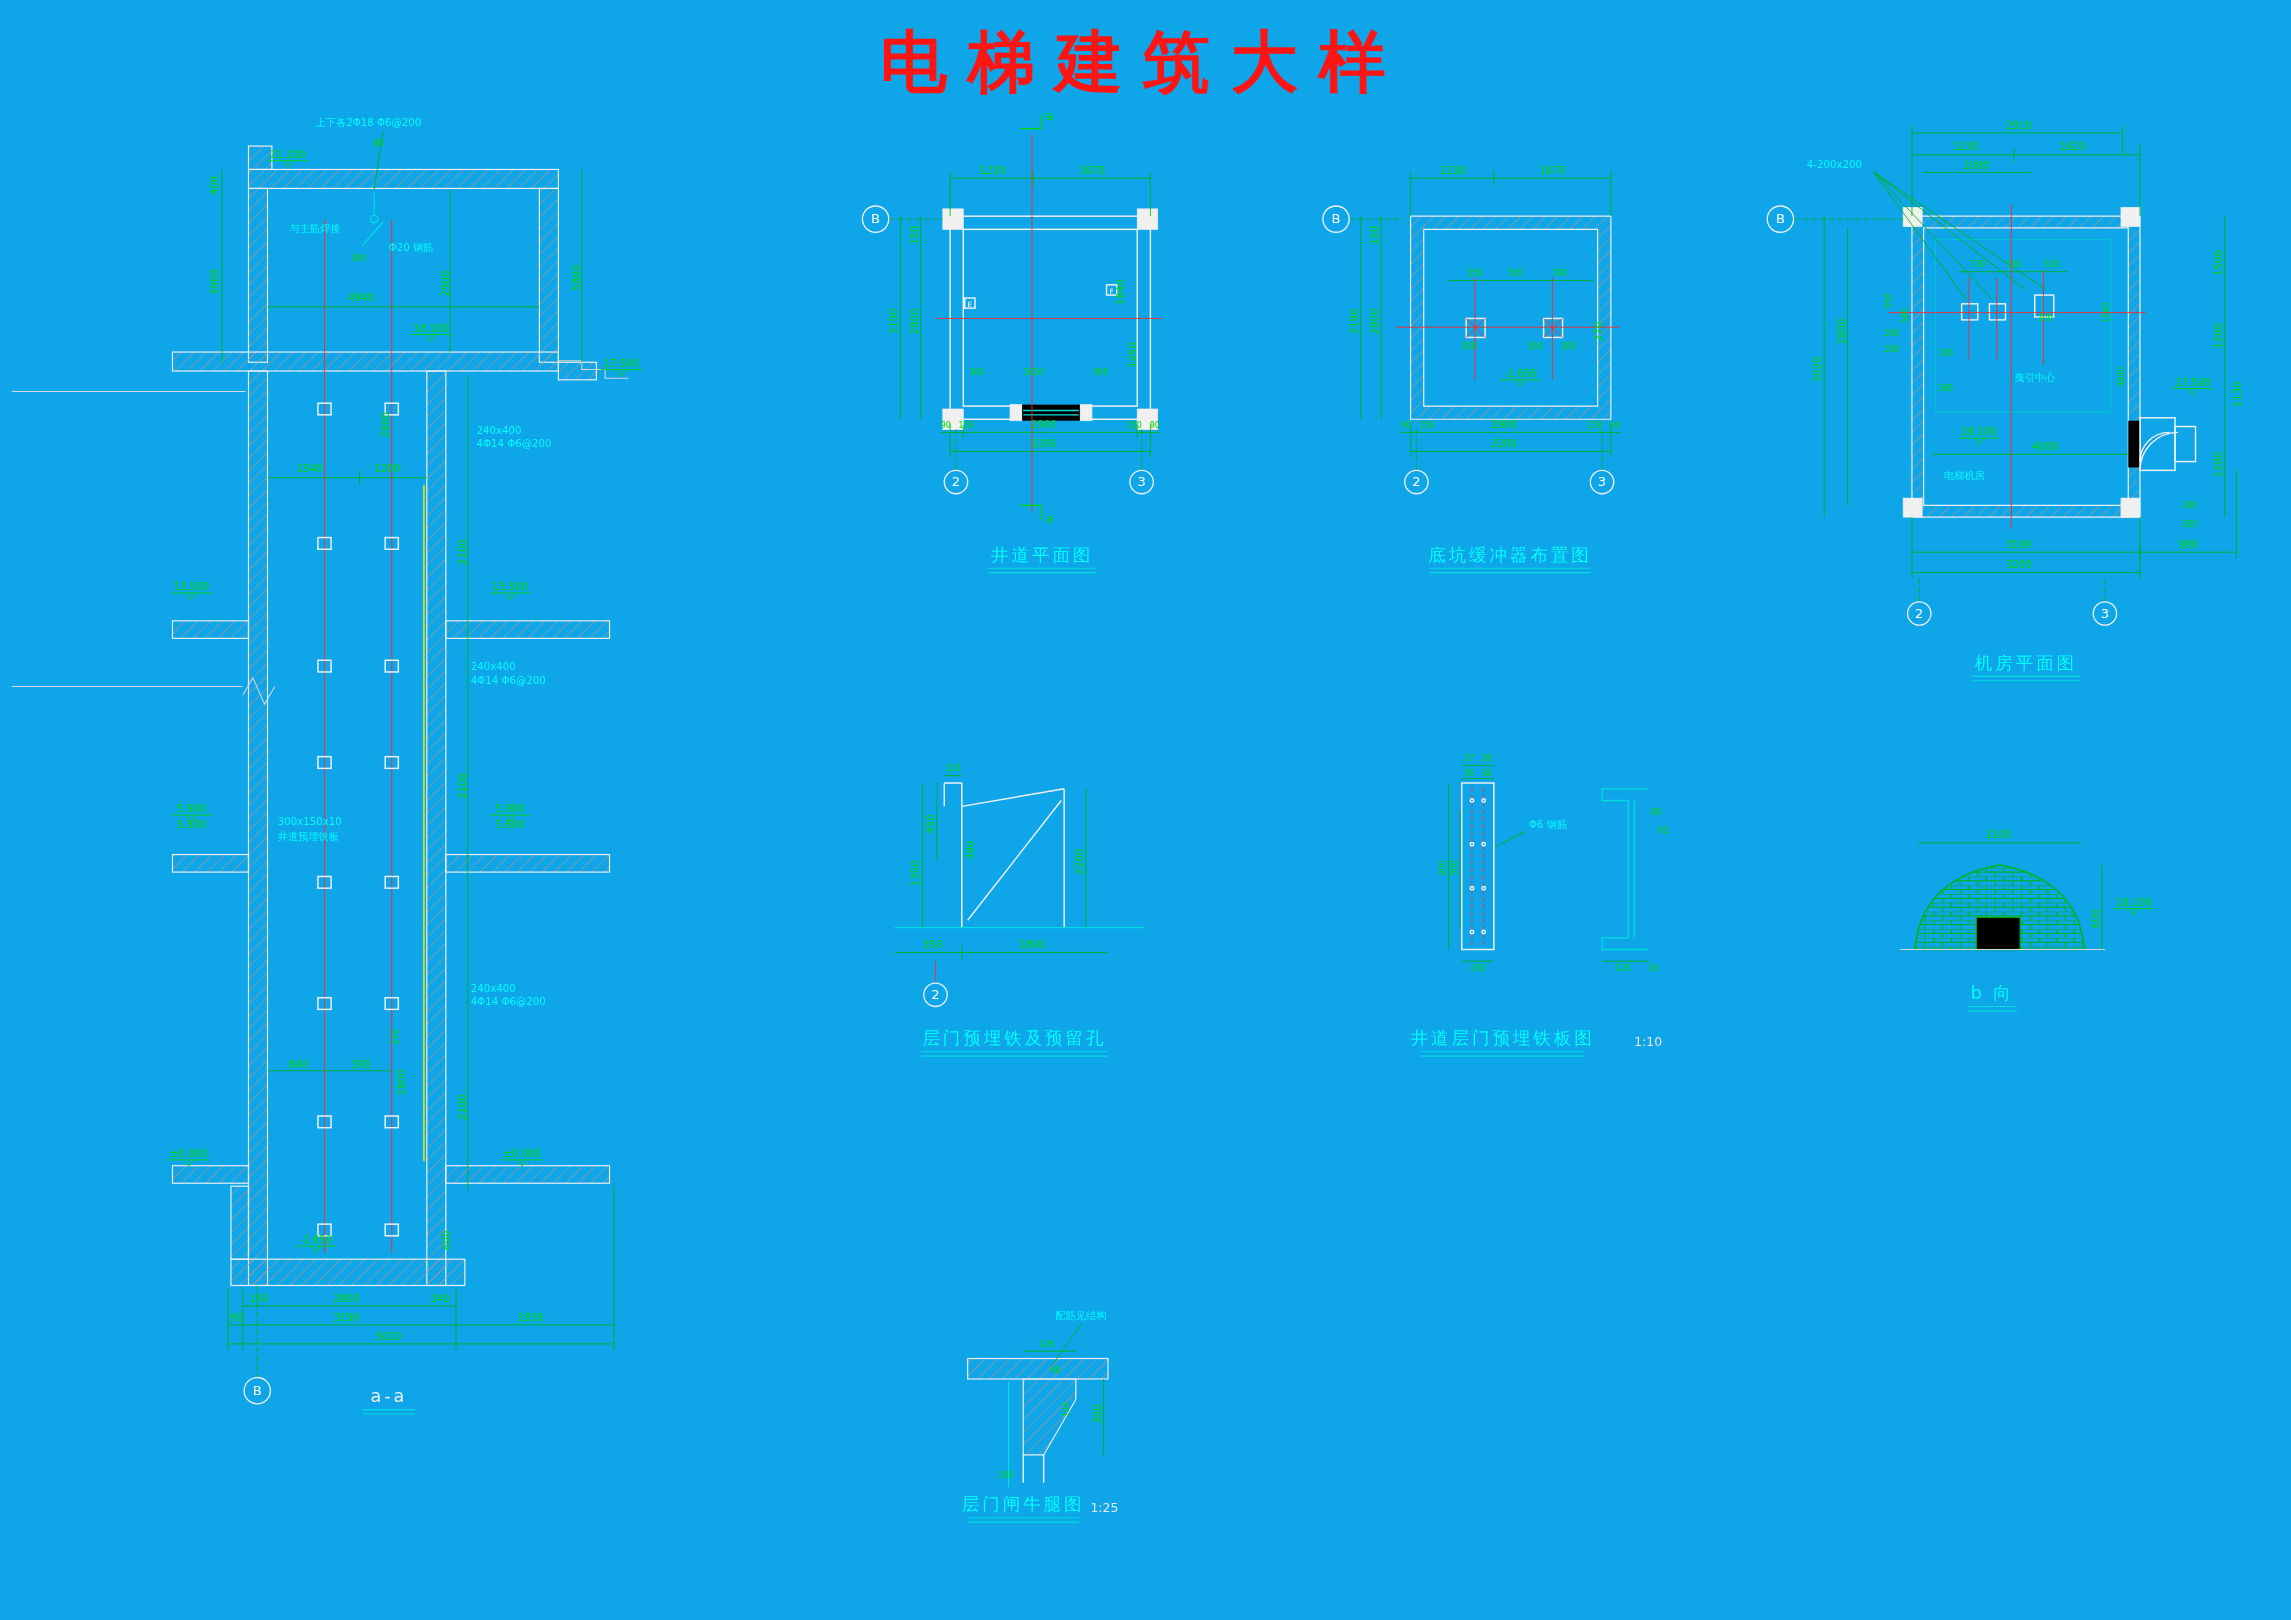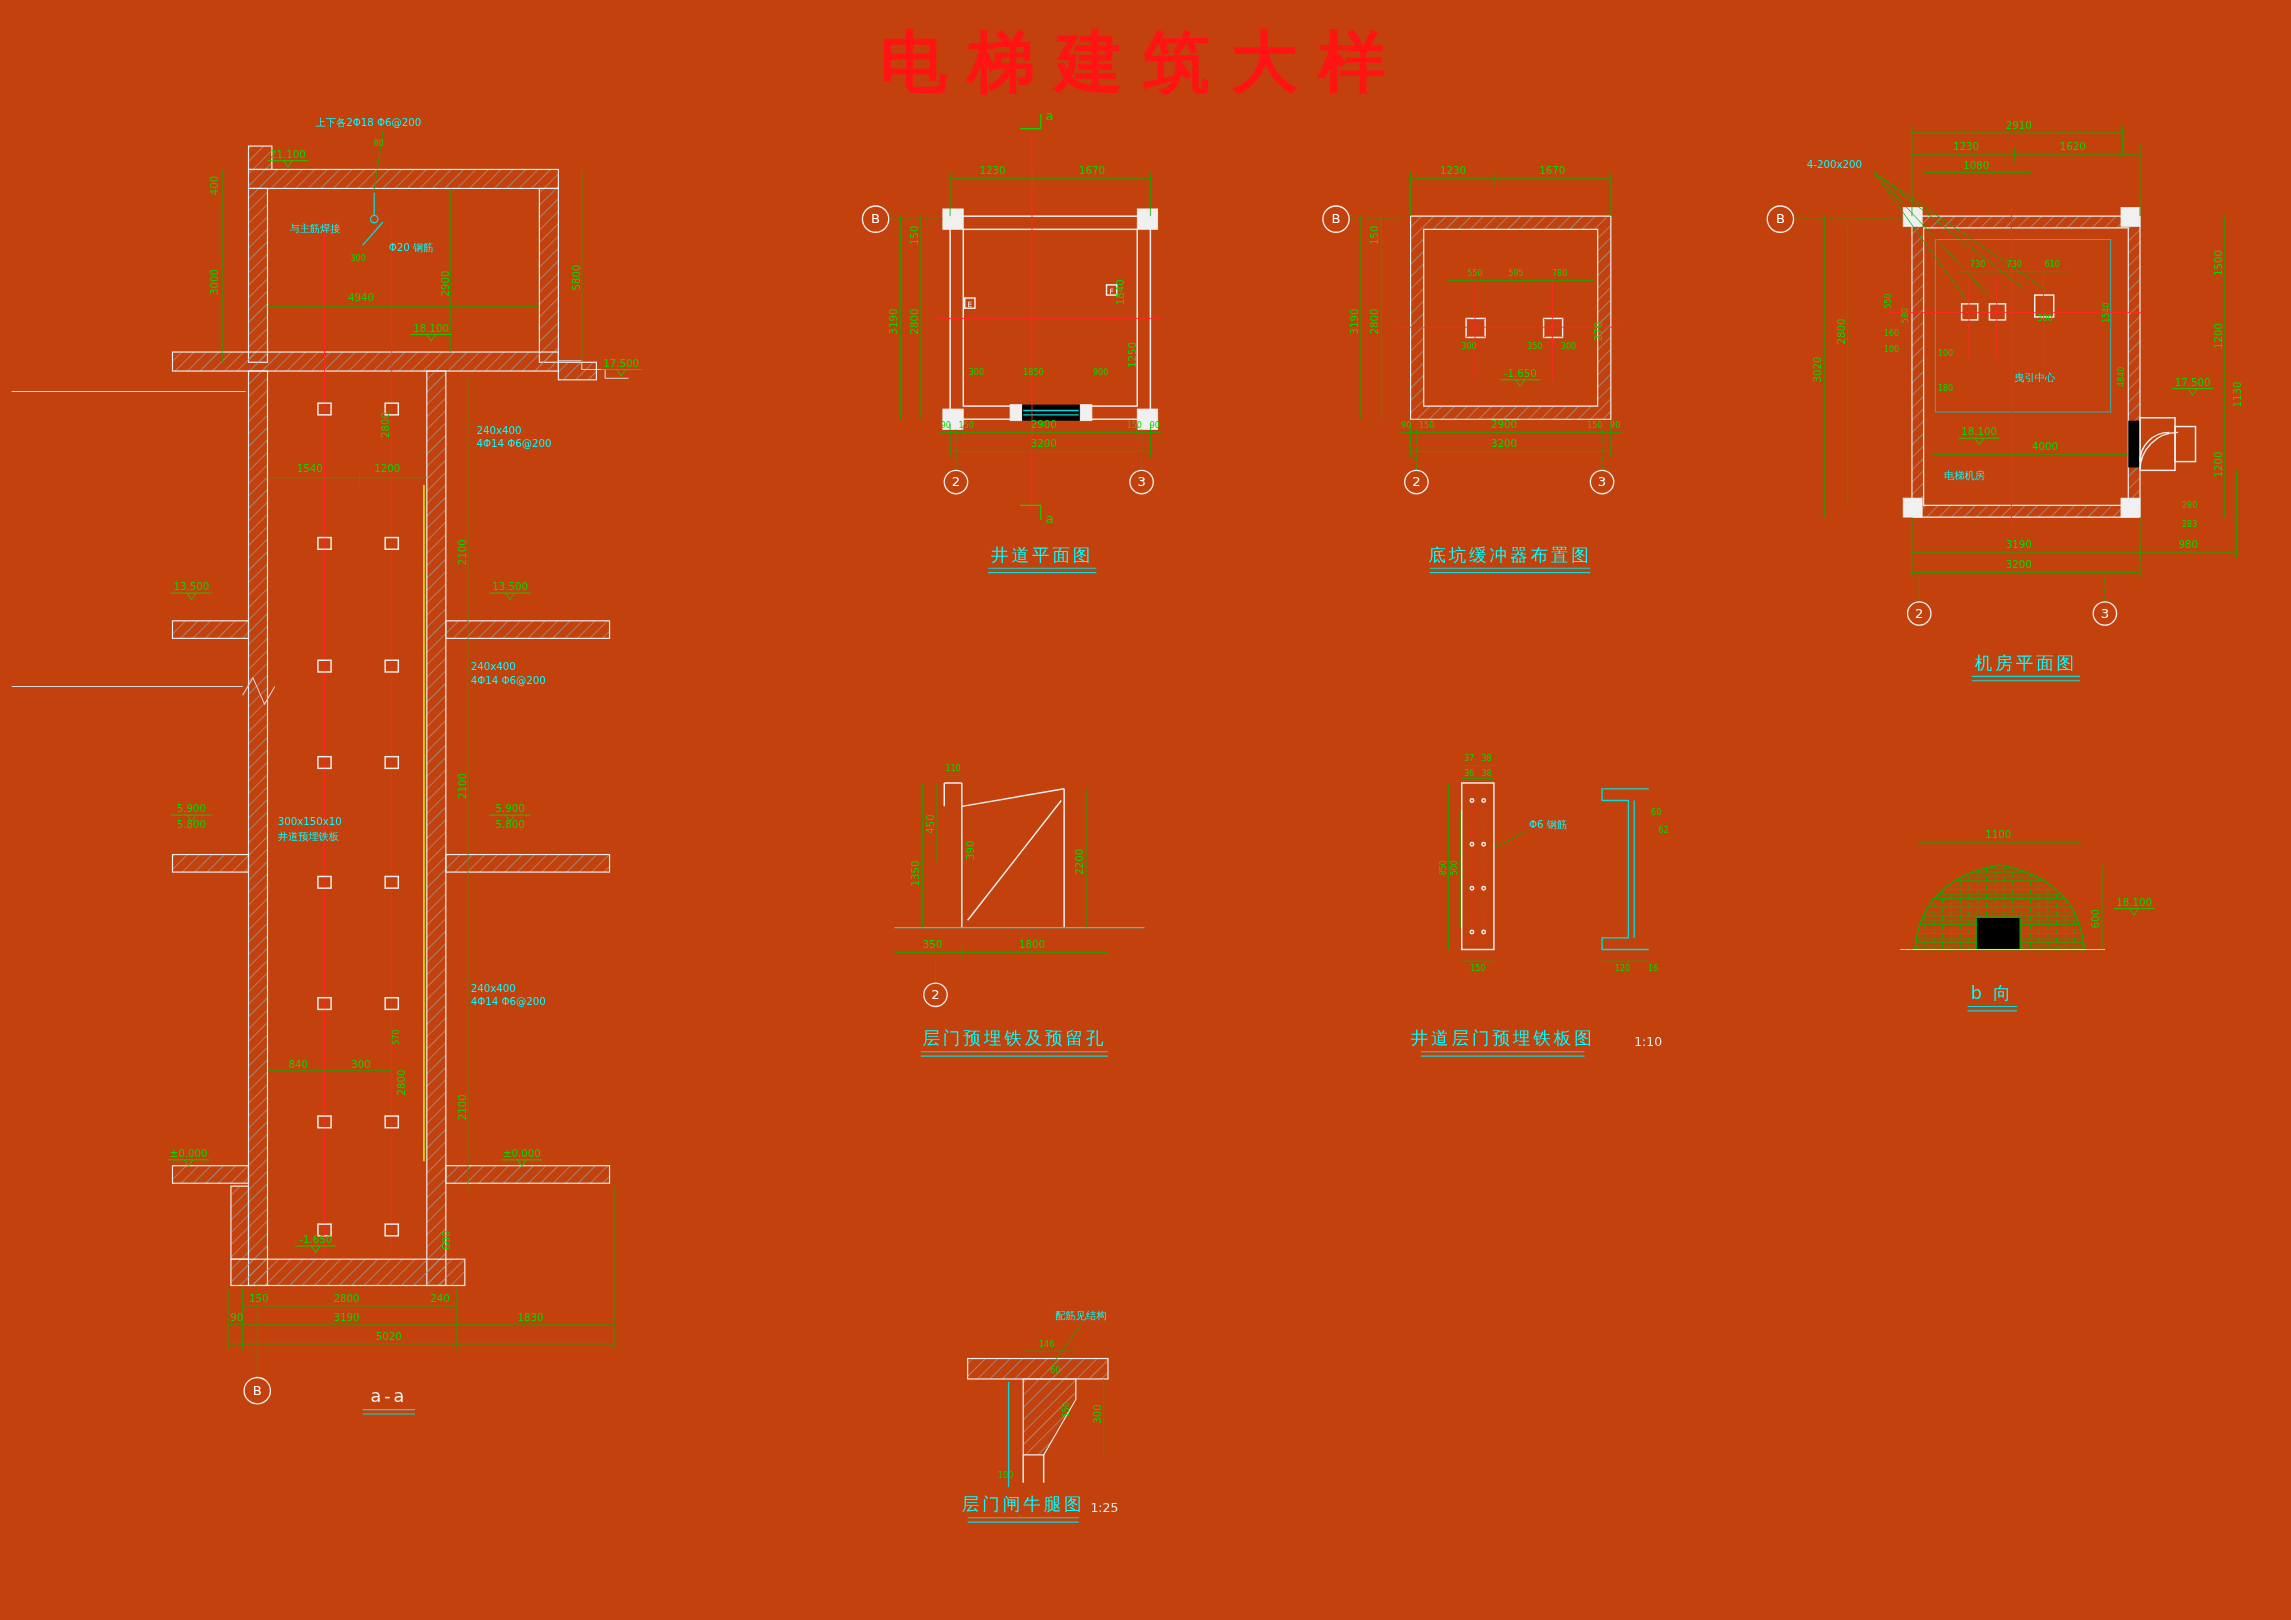--- a/index.html
+++ b/index.html
@@ -1,16 +1,16 @@
 <!DOCTYPE html>
 <html><head>
 <meta charset="utf-8">
 <style>
   html,body{margin:0;padding:0;background:#000;}
-  .stage{position:relative;width:2292px;height:1620px;background:#c2410c;overflow:hidden;}
+  .stage{position:relative;width:2292px;height:1620px;background:#0ea5e9;overflow:hidden;}
   svg{position:absolute;left:0;top:0;}
   text{font-family:"DejaVu Sans","Liberation Sans",sans-serif;}
   .ttl{font-size:46px;fill:#ff1414;font-weight:bold;letter-spacing:14px;text-anchor:middle;font-family:"DejaVu Serif","Liberation Serif",serif;}
   .dim{font-size:7px;fill:#00dc00;text-anchor:middle;}
   .dim5{font-size:5.5px;fill:#00dc00;text-anchor:middle;}
   .note{font-size:7px;fill:#00ffff;}
   .noteM{text-anchor:middle;}
   .lbl{font-size:12px;fill:#00ffff;text-anchor:middle;letter-spacing:2px;}
   .albl{font-size:12px;fill:#f0f0f0;text-anchor:middle;letter-spacing:2px;}
   .axisT{font-size:9px;fill:#ffffff;text-anchor:middle;}

